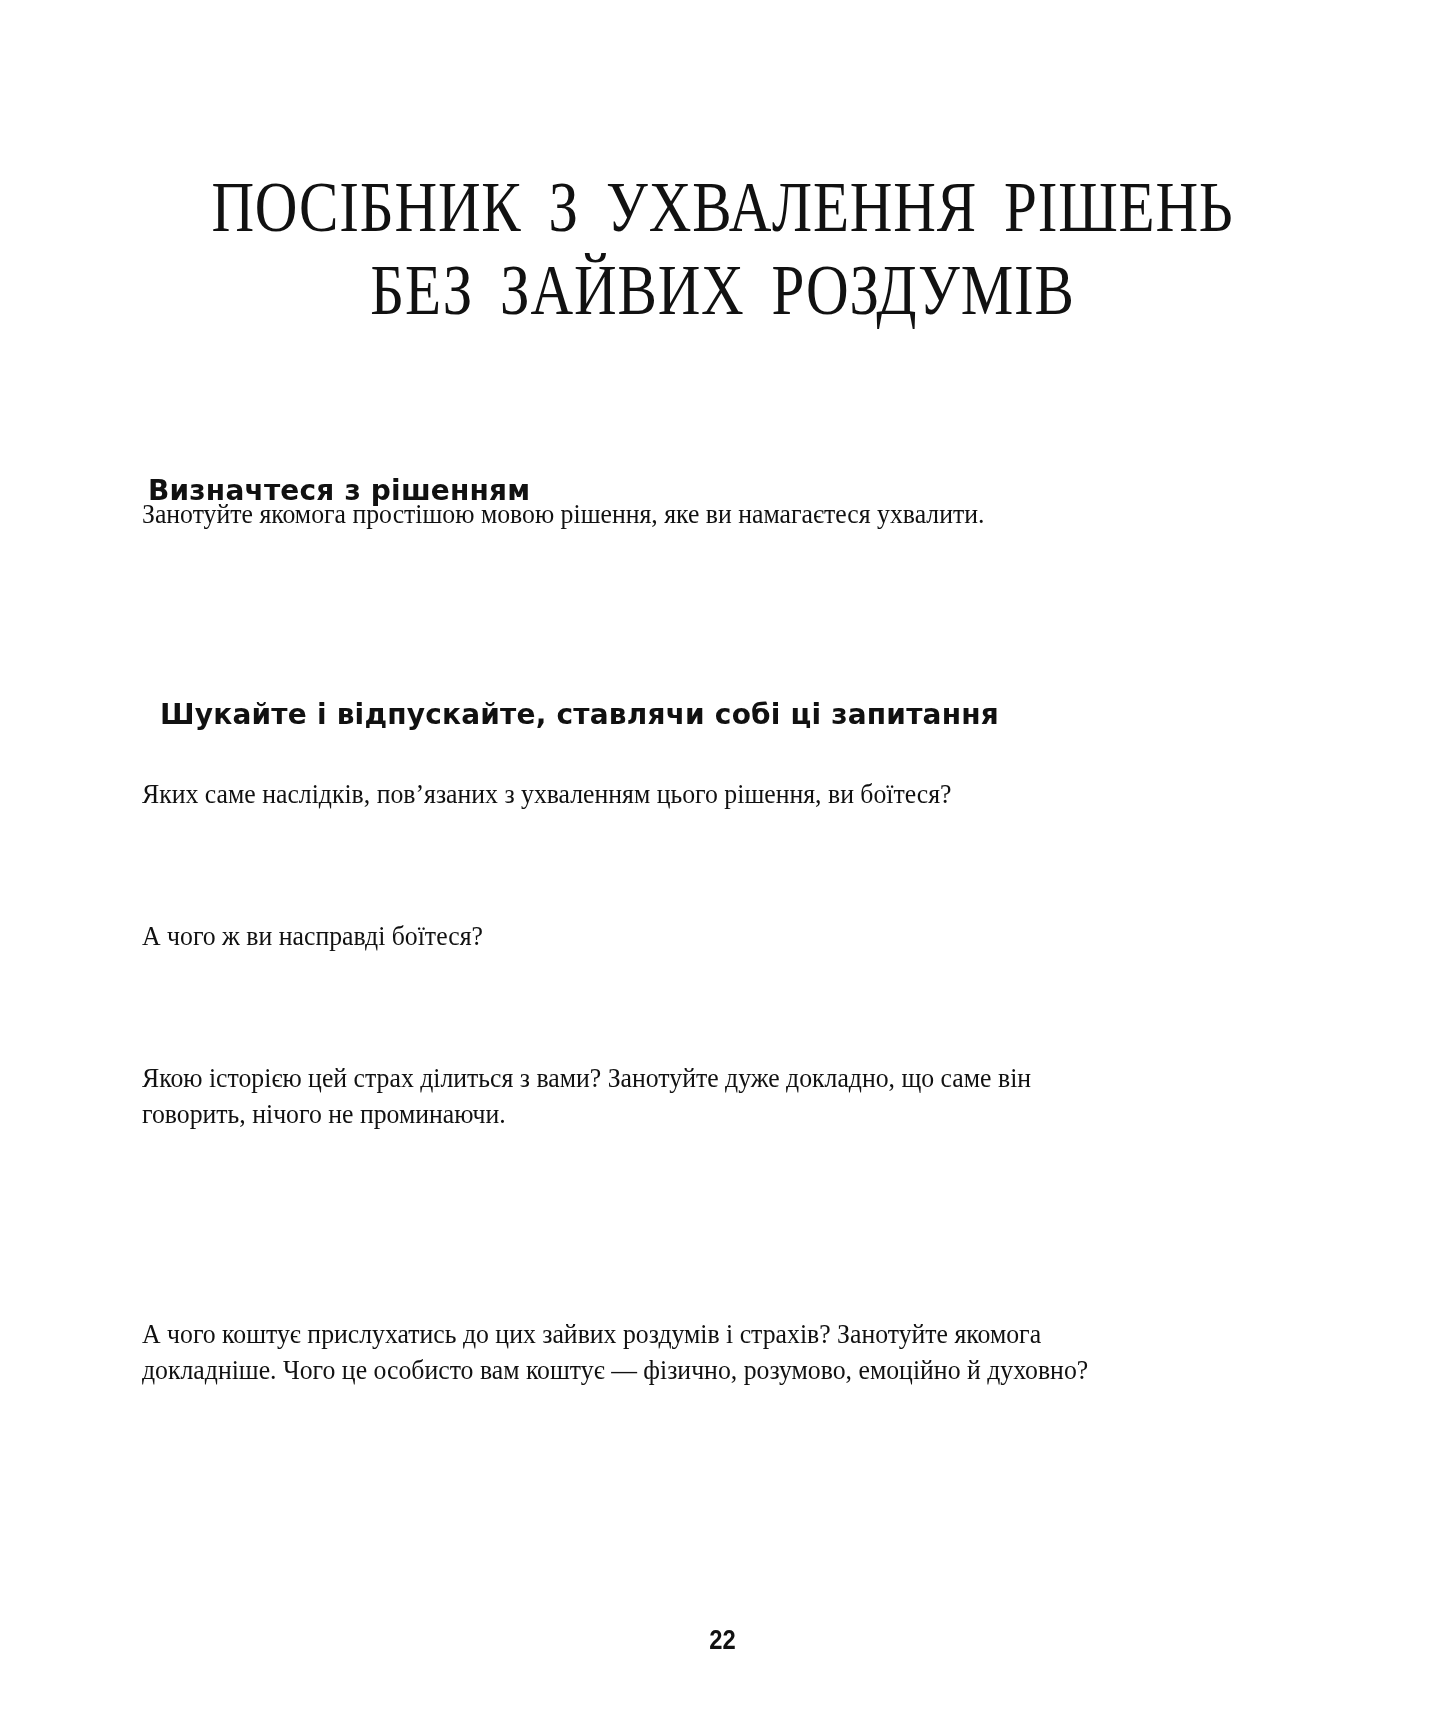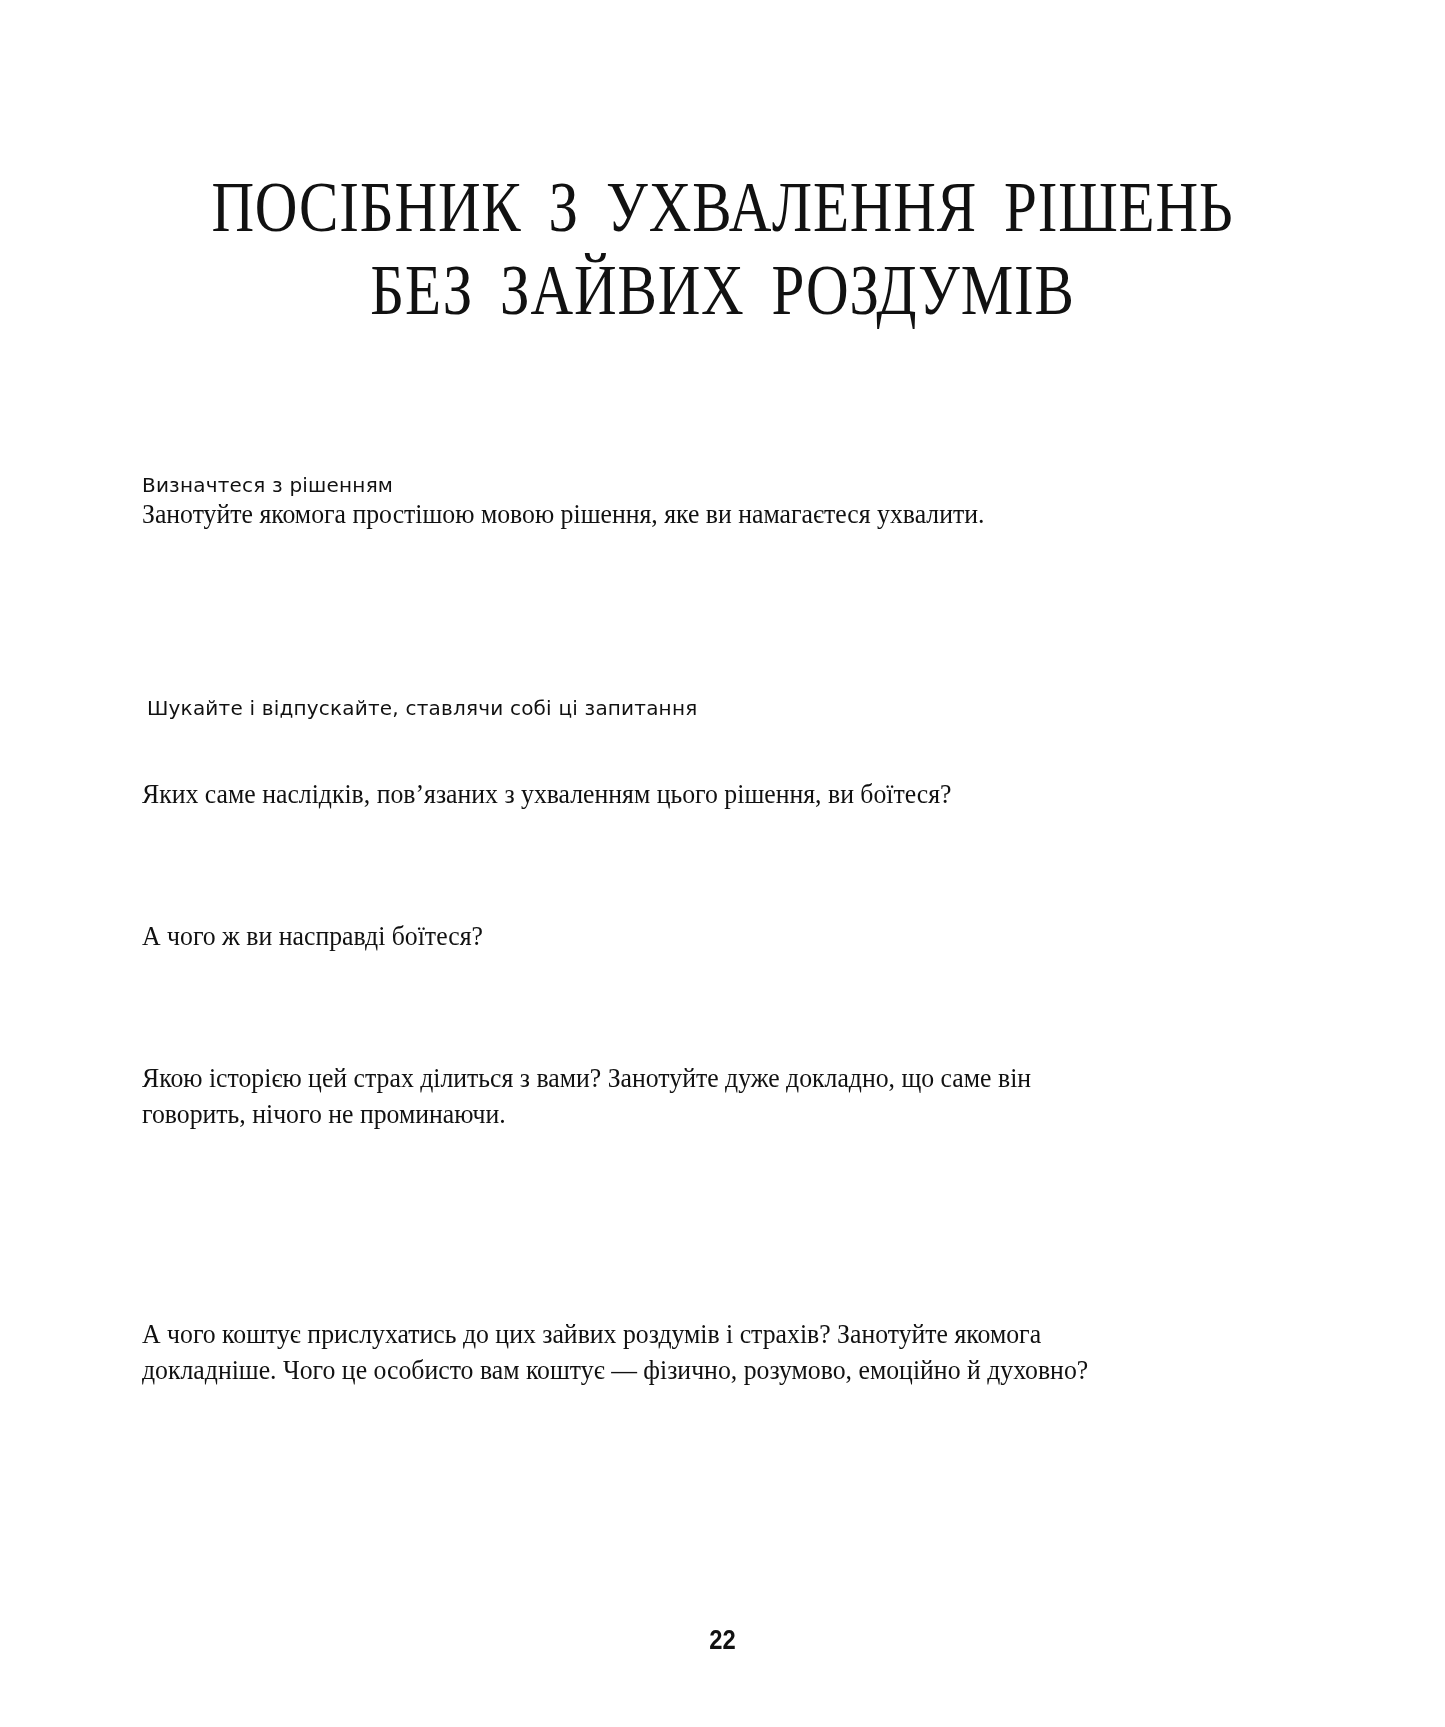--- a/index.html
+++ b/index.html
@@ -26,24 +26,24 @@
       line-height: 83px;
       letter-spacing: 1px;
       transform: scaleX(0.82);
       transform-origin: 50% 0;
       word-spacing: 14px;
     }
     .page-title span { display: block; white-space: nowrap; }
 
     .section-heading {
       position: absolute;
-      left: 142px;
+      left: 148px;
       font-family: "DejaVu Sans", "Liberation Sans", sans-serif;
-      font-weight: 400;
-      font-size: 20px;
+      font-weight: 700;
+      font-size: 28px;
       line-height: 40px;
       white-space: nowrap;
       letter-spacing: 0.2px;
     }
     .body-text {
       position: absolute;
       left: 142px;
       font-family: "Liberation Serif", "DejaVu Serif", serif;
       font-size: 28px;
       line-height: 36px;
@@ -69,21 +69,21 @@
 <body>
 
 <h1 class="page-title">
   <span>ПОСІБНИК З УХВАЛЕННЯ РІШЕНЬ</span>
   <span>БЕЗ ЗАЙВИХ РОЗДУМІВ</span>
 </h1>
 
 <h2 class="section-heading" style="top:448px;">Визначтеся з рішенням</h2>
 <p class="body-text" style="top:496px; margin:0;">Занотуйте якомога простішою мовою рішення, яке ви намагаєтеся ухвалити.</p>
 
-<h2 class="section-heading" style="top:683px; margin:5px;text-align:right;">Шукайте і відпускайте, ставлячи собі ці запитання</h2>
+<h2 class="section-heading" style="top:683px; margin:12px;text-align:right;">Шукайте і відпускайте, ставлячи собі ці запитання</h2>
 
 <p class="body-text" style="top:776px; margin:0;">Яких саме наслідків, пов’язаних з ухваленням цього рішення, ви боїтеся?</p>
 
 <p class="body-text" style="top:918px; margin:0;">А чого ж ви насправді боїтеся?</p>
 
 <div class="body-text" style="top:1060px;">
   <div>Якою історією цей страх ділиться з вами? Занотуйте дуже докладно, що саме він</div>
   <div>говорить, нічого не проминаючи.</div>
 </div>
 

